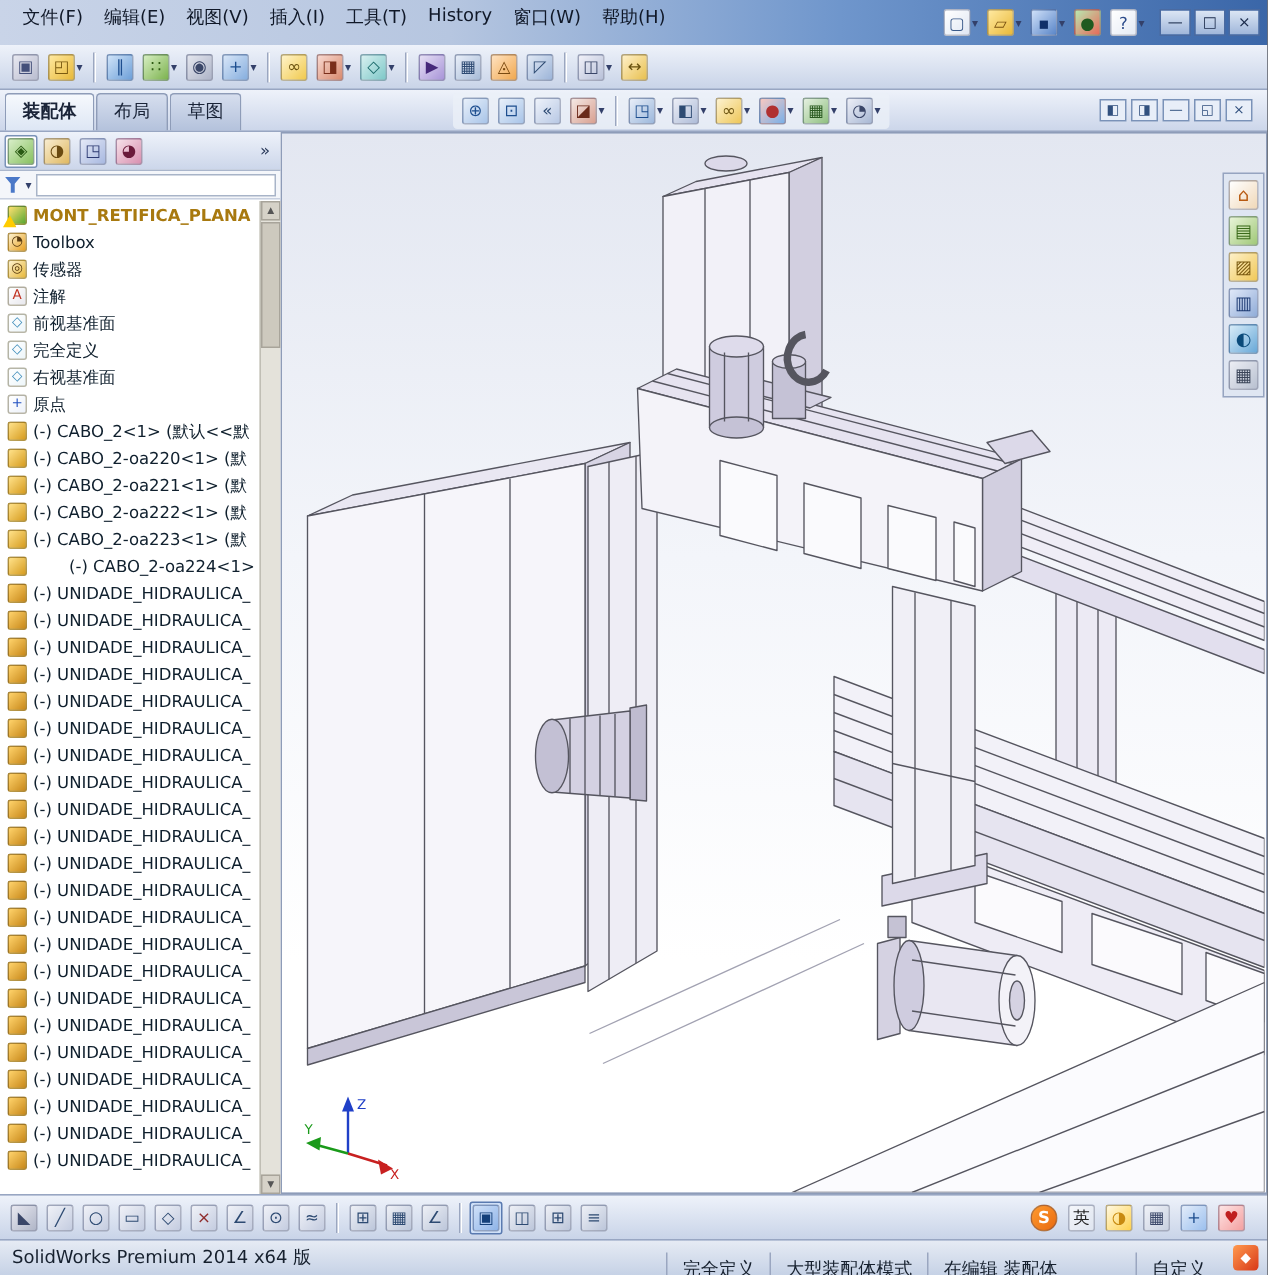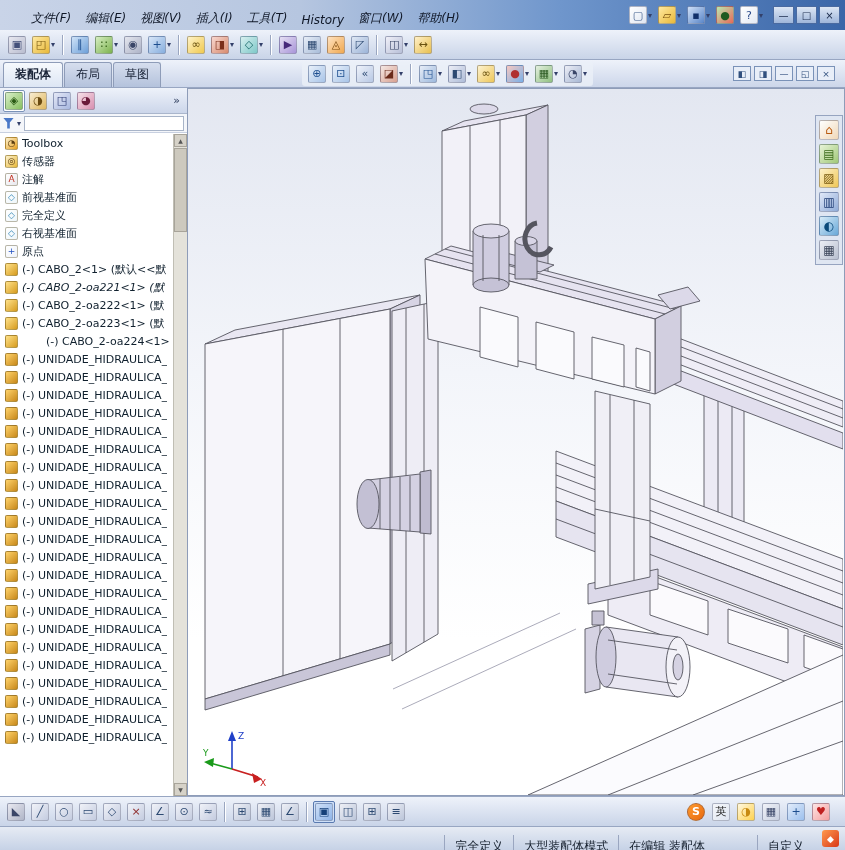--- a/index.html
+++ b/index.html
@@ -6,21 +6,21 @@
   .app{position:relative;width:845px;height:850px;overflow:hidden;
        font-family:"DejaVu Sans","Liberation Sans",sans-serif;font-size:12px;
        background:#c9d4e8;user-select:none;}
   
   .titlebar{position:absolute;top:0;left:0;right:0;height:30px;display:flex;align-items:center;
     background:linear-gradient(90deg,#c9d4e8 0px,#b6c6e0 300px,#6f96cc 560px,#3a66a8 100%);}
   .logo{width:135px;height:100%;background:linear-gradient(180deg,#2a2a30,#0c0c10);
     color:#fff;display:flex;align-items:center;gap:5px;padding-left:8px;box-sizing:border-box;}
   .logo-ds{font-style:italic;font-weight:bold;font-size:15px;color:#e8e8ec;}
   .logo-tx{font-weight:bold;font-size:12px;letter-spacing:.5px;}
-  .menubar{display:flex;align-items:flex-end;height:100%;padding-left:24px;font-style:italic;}
+  .menubar{display:flex;align-items:flex-start;height:100%;padding-left:8px;}
   .menu-item{padding:3px 7px;color:#101828;white-space:nowrap;cursor:default;}
   .qicons{margin-left:auto;display:flex;align-items:center;gap:2px;}
   .wctrl{display:flex;gap:2px;padding:0 5px 0 8px;}
   .wbtn{width:21px;height:18px;display:flex;align-items:center;justify-content:center;
     background:linear-gradient(180deg,#dce6f4,#9fb6da);border:1px solid #4a6aa0;color:#1a2a4a;
     font-size:10px;box-sizing:border-box;}
   
   .toolbar2{position:absolute;top:30px;left:0;right:0;height:30px;display:flex;align-items:center;
     gap:2px;padding:0 6px;background:linear-gradient(180deg,#eef2fa,#c9d4e8);
     border-bottom:1px solid #98a6c2;box-sizing:border-box;}
@@ -269,20 +269,26 @@
           <span class="icn" style="background: linear-gradient(135deg, rgb(246, 224, 232), rgb(216, 144, 176)); color: rgb(106, 26, 58);">◕</span>
         </span>
         <span class="chev" id="chev">»</span>
     </div>
     <div class="filterrow">
       <span class="funnel"></span>
       <span class="fdrop">▾</span>
       <span class="ffield"></span>
     </div>
     <div class="tree">
+      <div class="trow root">
+        <span class="ticon" id="rooticon" style="background: linear-gradient(135deg, rgb(255, 224, 112), rgb(88, 168, 50));">
+            <span class="warn"></span>
+          </span>
+        <span class="tlabel rootlabel" id="rootlabel" style="color: rgb(168, 121, 15);">MONT_RETIFICA_PLANA</span>
+      </div>
       <div id="treeitems">
           <div class="trow">
             <span class="ticon" style="background: linear-gradient(135deg, rgb(253, 242, 207), rgb(232, 160, 32)); color: rgb(90, 60, 16);">◔</span>
             <span class="tlabel" style="color: rgb(16, 32, 46);">Toolbox</span>
           </div>
           <div class="trow">
             <span class="ticon" style="background: linear-gradient(135deg, rgb(253, 242, 207), rgb(232, 184, 58)); color: rgb(90, 60, 16);">◎</span>
             <span class="tlabel" style="color: rgb(16, 32, 46);">传感器</span>
           </div>
           <div class="trow">
@@ -304,21 +310,25 @@
           <div class="trow">
             <span class="ticon" style="background: linear-gradient(135deg, rgb(255, 255, 255), rgb(238, 242, 250)); color: rgb(32, 80, 192);">+</span>
             <span class="tlabel" style="color: rgb(16, 32, 46);">原点</span>
           </div>
           <div class="trow">
             <span class="ticon" style="background: linear-gradient(135deg, rgb(255, 226, 138), rgb(214, 155, 30)); color: rgb(90, 74, 16);"></span>
             <span class="tlabel" style="color: rgb(16, 32, 46);">(-) CABO_2&lt;1&gt; (默认&lt;&lt;默</span>
           </div>
           <div class="trow">
             <span class="ticon" style="background: linear-gradient(135deg, rgb(255, 226, 138), rgb(214, 155, 30)); color: rgb(90, 74, 16);"></span>
-            <span class="tlabel" style="color: rgb(16, 32, 46); font-style: italic;">(-) CABO_2-oa221&lt;1&gt; (默</span>
+            <span class="tlabel" style="color: rgb(16, 32, 46);">(-) CABO_2-oa220&lt;1&gt; (默</span>
+          </div>
+          <div class="trow">
+            <span class="ticon" style="background: linear-gradient(135deg, rgb(255, 226, 138), rgb(214, 155, 30)); color: rgb(90, 74, 16);"></span>
+            <span class="tlabel" style="color: rgb(16, 32, 46);">(-) CABO_2-oa221&lt;1&gt; (默</span>
           </div>
           <div class="trow">
             <span class="ticon" style="background: linear-gradient(135deg, rgb(255, 226, 138), rgb(214, 155, 30)); color: rgb(90, 74, 16);"></span>
             <span class="tlabel" style="color: rgb(16, 32, 46);">(-) CABO_2-oa222&lt;1&gt; (默</span>
           </div>
           <div class="trow">
             <span class="ticon" style="background: linear-gradient(135deg, rgb(255, 226, 138), rgb(214, 155, 30)); color: rgb(90, 74, 16);"></span>
             <span class="tlabel" style="color: rgb(16, 32, 46);">(-) CABO_2-oa223&lt;1&gt; (默</span>
           </div>
           <div class="trow">
@@ -637,20 +647,21 @@
         <span class="icnbtn ime-item">
           <span class="icn" style="background: linear-gradient(135deg, rgb(226, 236, 250), rgb(156, 192, 238)); color: rgb(29, 78, 143);">+</span>
         </span>
         <span class="icnbtn ime-item">
           <span class="icn" style="background: linear-gradient(135deg, rgb(253, 228, 228), rgb(244, 160, 160)); color: rgb(192, 32, 32);">♥</span>
         </span>
       </div>
   </div>
 
   <div class="statusbar">
+    <span class="sbleft">SolidWorks Premium 2014 x64 版</span>
     <div class="sbcells">
         <span class="sbcell">完全定义</span>
         <span class="sbcell">大型装配体模式</span>
         <span class="sbcell">在编辑 装配体</span>
         <span class="sbcell gap">自定义</span>
       </div>
     <span class="sbicon">◆</span>
   </div>
 
 </div>

